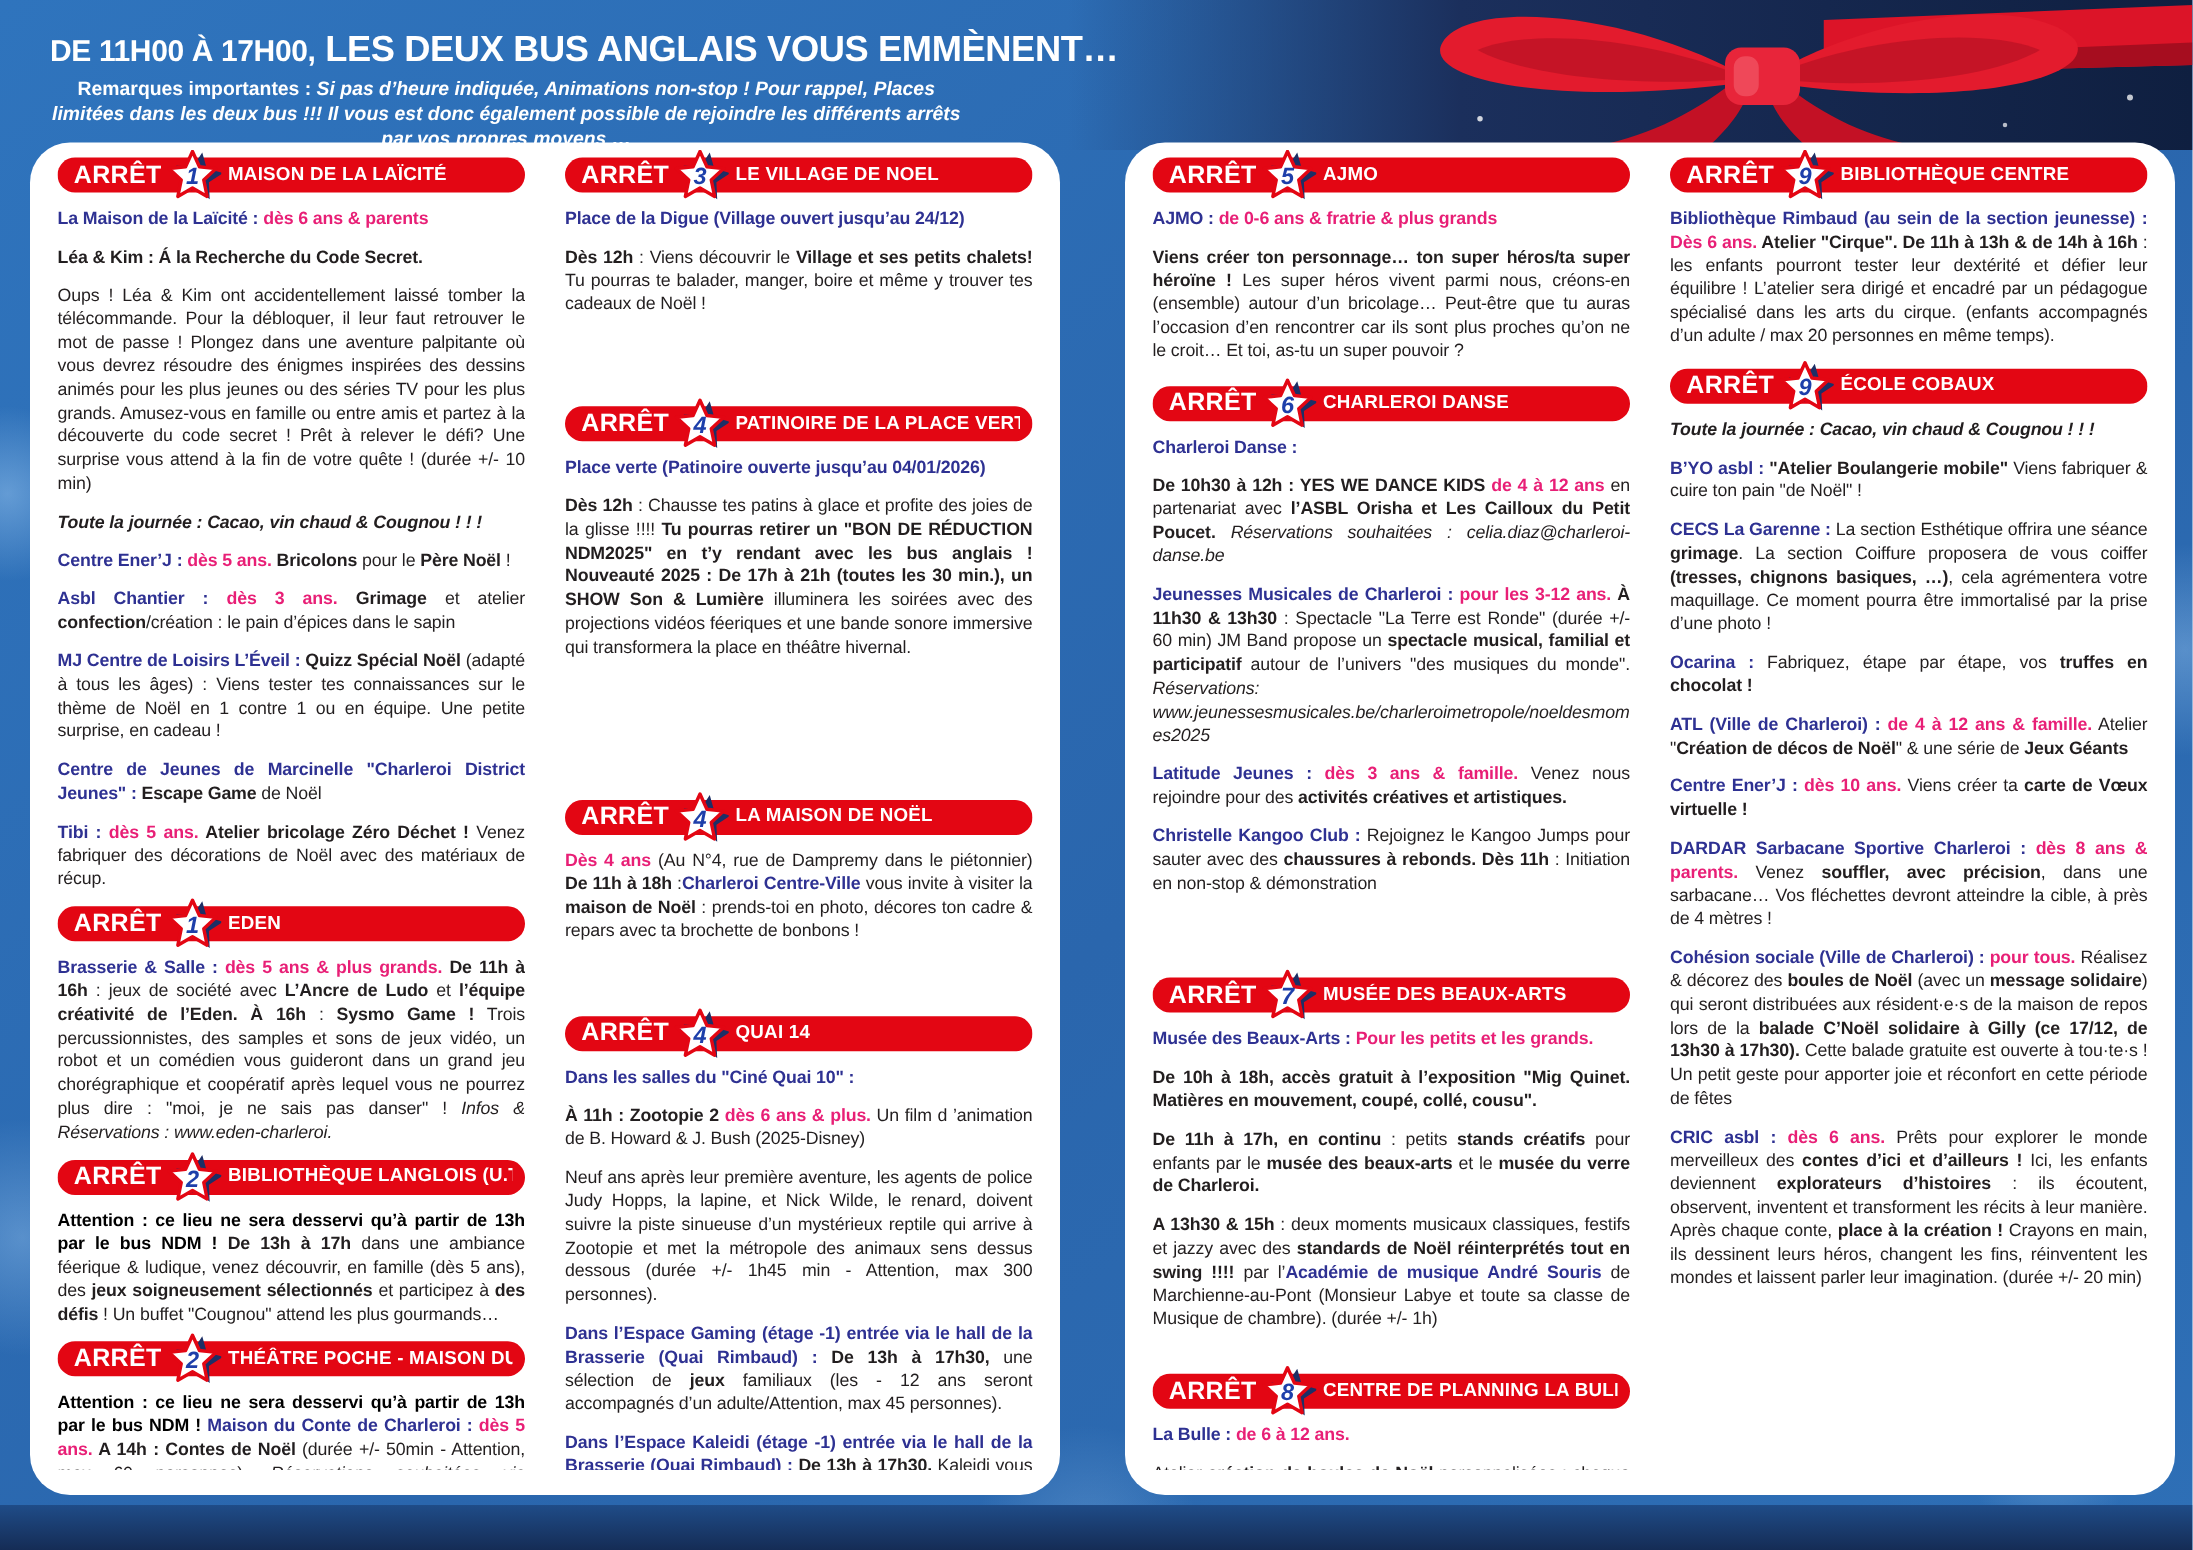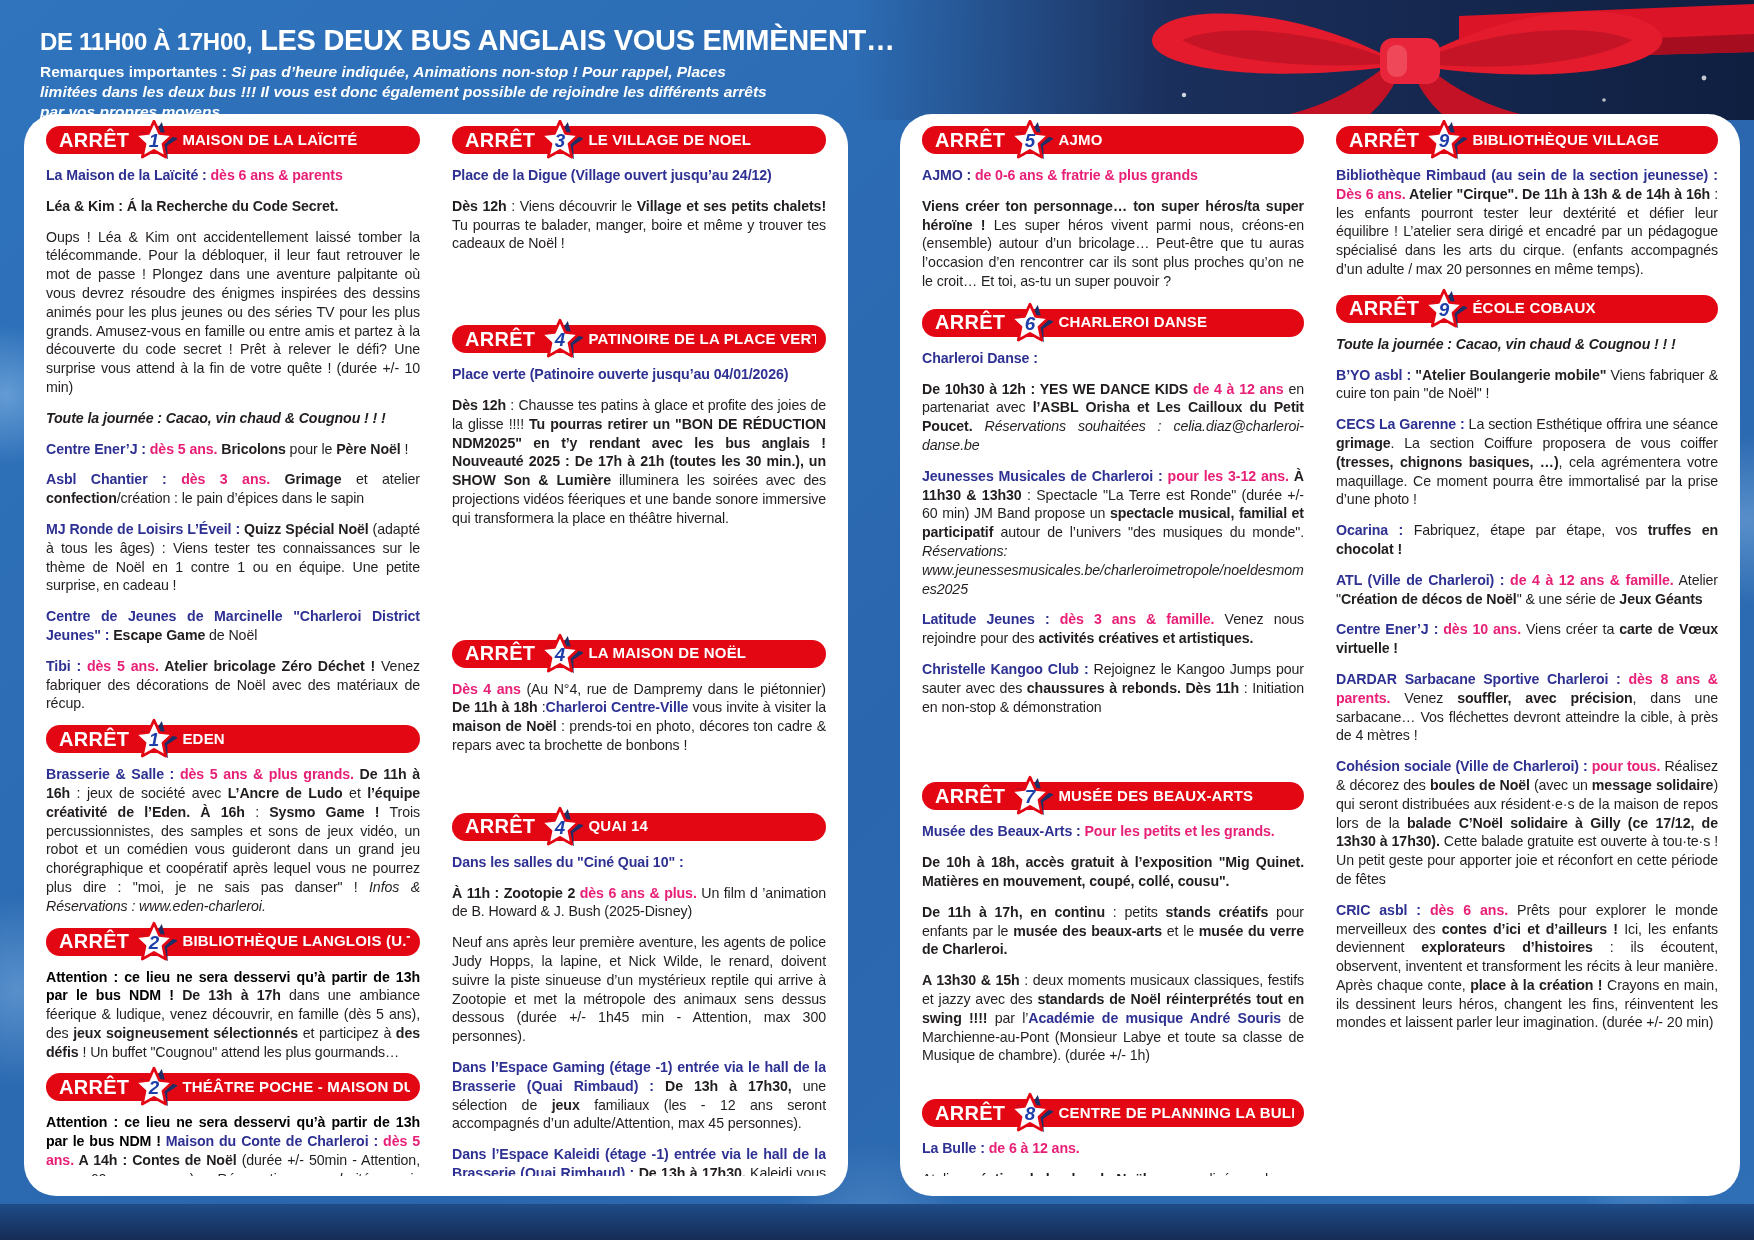--- a/index.html
+++ b/index.html
@@ -11,21 +11,21 @@
       radial-gradient(circle at 1748px 520px, rgba(180,220,255,.33), transparent 85px),
       radial-gradient(circle at 1640px 1160px, rgba(180,220,255,.28), transparent 70px),
       radial-gradient(circle at 870px 1230px, rgba(180,220,255,.22), transparent 90px),
       linear-gradient(140deg,#2f74bd 0%,#2a66ad 55%,#2e6fb6 100%);}
   .navy-top{position:absolute;top:0;right:0;width:900px;height:120px;
     background:linear-gradient(90deg, rgba(22,41,79,0) 0%, #1b2f5c 35%, #0f1f40 100%);}
   .bow{position:absolute;top:0;right:0;width:690px;height:118px;}
   .headline{position:absolute;left:40px;top:24px;color:#fff;font-weight:bold;letter-spacing:-0.3px;white-space:nowrap;}
   .headline .h-small{font-size:24px;text-align:right;}
   .headline .h-big{font-size:29px;}
-  .remarks{position:absolute;left:40px;top:62px;width:730px;color:#fff;font-size:15.5px;line-height:20px;font-weight:bold;}
+  .remarks{position:absolute;left:40px;top:62px;width:730px;color:#fff;font-size:15.5px;line-height:20px;font-weight:bold;text-align:center;}
   .remarks .r-it{font-style:italic;font-weight:bold;}
   .card{position:absolute;top:114px;height:1082px;background:#fff;border-radius:32px;
     padding:6px 22px 20px 22px;display:flex;gap:32px;box-sizing:border-box;}
   #card0{left:24px;width:824px;}
   #card1{left:900px;width:840px;}
   .col{flex:1;min-width:0;overflow:hidden;font-size:14.2px;line-height:18.8px;color:#221e1f;letter-spacing:-0.1px;}
   .section+.section{margin-top:12px;}
   .c1 .section:nth-of-type(2){margin-top:72px;}
   .c1 .section:nth-of-type(3){margin-top:112px;}
   .c1 .section:nth-of-type(4){margin-top:58px;}
@@ -95,21 +95,21 @@
               </svg>
             </span>
             <span class="ptitle">MAISON DE LA LAÏCITÉ</span>
           </div>
           <p class="para"><span class="sb">La Maison de la Laïcité : </span><span class="sp">dès 6 ans &amp; parents</span></p>
           <p class="para"><span class="sk">Léa &amp; Kim : Á la Recherche du Code Secret.</span></p>
           <p class="para"><span class="sn">Oups ! Léa &amp; Kim ont accidentellement laissé tomber la télécommande. Pour la débloquer, il leur faut retrouver le mot de passe ! Plongez dans une aventure palpitante où vous devrez résoudre des énigmes inspirées des dessins animés pour les plus jeunes ou des séries TV pour les plus grands. Amusez-vous en famille ou entre amis et partez à la découverte du code secret ! Prêt à relever le défi? Une surprise vous attend à la fin de votre quête ! (durée +/- 10 min)</span></p>
           <p class="para"><span class="sbi">Toute la journée : Cacao, vin chaud &amp; Cougnou ! ! !</span></p>
           <p class="para"><span class="sb">Centre Ener’J : </span><span class="sp">dès 5 ans. </span><span class="sk">Bricolons</span><span class="sn"> pour le </span><span class="sk">Père Noël</span><span class="sn"> !</span></p>
           <p class="para"><span class="sb">Asbl Chantier : </span><span class="sp">dès 3 ans. </span><span class="sk">Grimage</span><span class="sn"> et atelier </span><span class="sk">confection</span><span class="sn">/création : le pain d’épices dans le sapin</span></p>
-          <p class="para"><span class="sb">MJ Ronde de Loisirs L’Éveil : </span><span class="sk">Quizz Spécial Noël</span><span class="sn"> (adapté à tous les âges) : Viens tester tes connaissances sur le thème de Noël en 1 contre 1 ou en équipe. Une petite surprise, en cadeau !</span></p>
+          <p class="para"><span class="sb">MJ Centre de Loisirs L’Éveil : </span><span class="sk">Quizz Spécial Noël</span><span class="sn"> (adapté à tous les âges) : Viens tester tes connaissances sur le thème de Noël en 1 contre 1 ou en équipe. Une petite surprise, en cadeau !</span></p>
           <p class="para"><span class="sb">Centre de Jeunes de Marcinelle "Charleroi District Jeunes" : </span><span class="sk">Escape Game</span><span class="sn"> de Noël</span></p>
           <p class="para"><span class="sb">Tibi : </span><span class="sp">dès 5 ans. </span><span class="sk">Atelier bricolage Zéro Déchet !</span><span class="sn"> Venez fabriquer des décorations de Noël avec des matériaux de récup.</span></p>
         </div>
         <div class="section">
           <div class="pill">
             <span class="arret">ARRÊT</span>
             <span class="star">
               <svg width="46" height="50" viewBox="-2 -3 44 46">
                 <polygon points="20,2 25.3,13.7 38.1,15.1 28.6,23.8 31.2,36.4 20,30 8.8,36.4 11.4,23.8 1.9,15.1 14.7,13.7" transform="translate(4.5,0.5) rotate(9 20 21)" fill="#1d2f66"></polygon>
                 <polygon points="20,2 25.3,13.7 38.1,15.1 28.6,23.8 31.2,36.4 20,30 8.8,36.4 11.4,23.8 1.9,15.1 14.7,13.7" fill="#ffffff" stroke="#e30613" stroke-width="2.6" stroke-linejoin="round"></polygon>
@@ -286,21 +286,21 @@
         <div class="section">
           <div class="pill">
             <span class="arret">ARRÊT</span>
             <span class="star">
               <svg width="46" height="50" viewBox="-2 -3 44 46">
                 <polygon points="20,2 25.3,13.7 38.1,15.1 28.6,23.8 31.2,36.4 20,30 8.8,36.4 11.4,23.8 1.9,15.1 14.7,13.7" transform="translate(4.5,0.5) rotate(9 20 21)" fill="#1d2f66"></polygon>
                 <polygon points="20,2 25.3,13.7 38.1,15.1 28.6,23.8 31.2,36.4 20,30 8.8,36.4 11.4,23.8 1.9,15.1 14.7,13.7" fill="#ffffff" stroke="#e30613" stroke-width="2.6" stroke-linejoin="round"></polygon>
                 <text x="20" y="27" text-anchor="middle" font-size="18" font-style="italic" font-weight="bold" fill="#1e3faa" font-family="Liberation Sans, sans-serif">9</text>
               </svg>
             </span>
-            <span class="ptitle">BIBLIOTHÈQUE VILLAGE</span>
+            <span class="ptitle">BIBLIOTHÈQUE CENTRE</span>
           </div>
           <p class="para"><span class="sb">Bibliothèque Rimbaud (au sein de la section jeunesse) : </span><span class="sp">Dès 6 ans. </span><span class="sk">Atelier "Cirque". De 11h à 13h &amp; de 14h à 16h</span><span class="sn"> : les enfants pourront tester leur dextérité et défier leur équilibre ! L’atelier sera dirigé et encadré par un pédagogue spécialisé dans les arts du cirque. (enfants accompagnés d’un adulte / max 20 personnes en même temps).</span></p>
         </div>
         <div class="section">
           <div class="pill">
             <span class="arret">ARRÊT</span>
             <span class="star">
               <svg width="46" height="50" viewBox="-2 -3 44 46">
                 <polygon points="20,2 25.3,13.7 38.1,15.1 28.6,23.8 31.2,36.4 20,30 8.8,36.4 11.4,23.8 1.9,15.1 14.7,13.7" transform="translate(4.5,0.5) rotate(9 20 21)" fill="#1d2f66"></polygon>
                 <polygon points="20,2 25.3,13.7 38.1,15.1 28.6,23.8 31.2,36.4 20,30 8.8,36.4 11.4,23.8 1.9,15.1 14.7,13.7" fill="#ffffff" stroke="#e30613" stroke-width="2.6" stroke-linejoin="round"></polygon>

